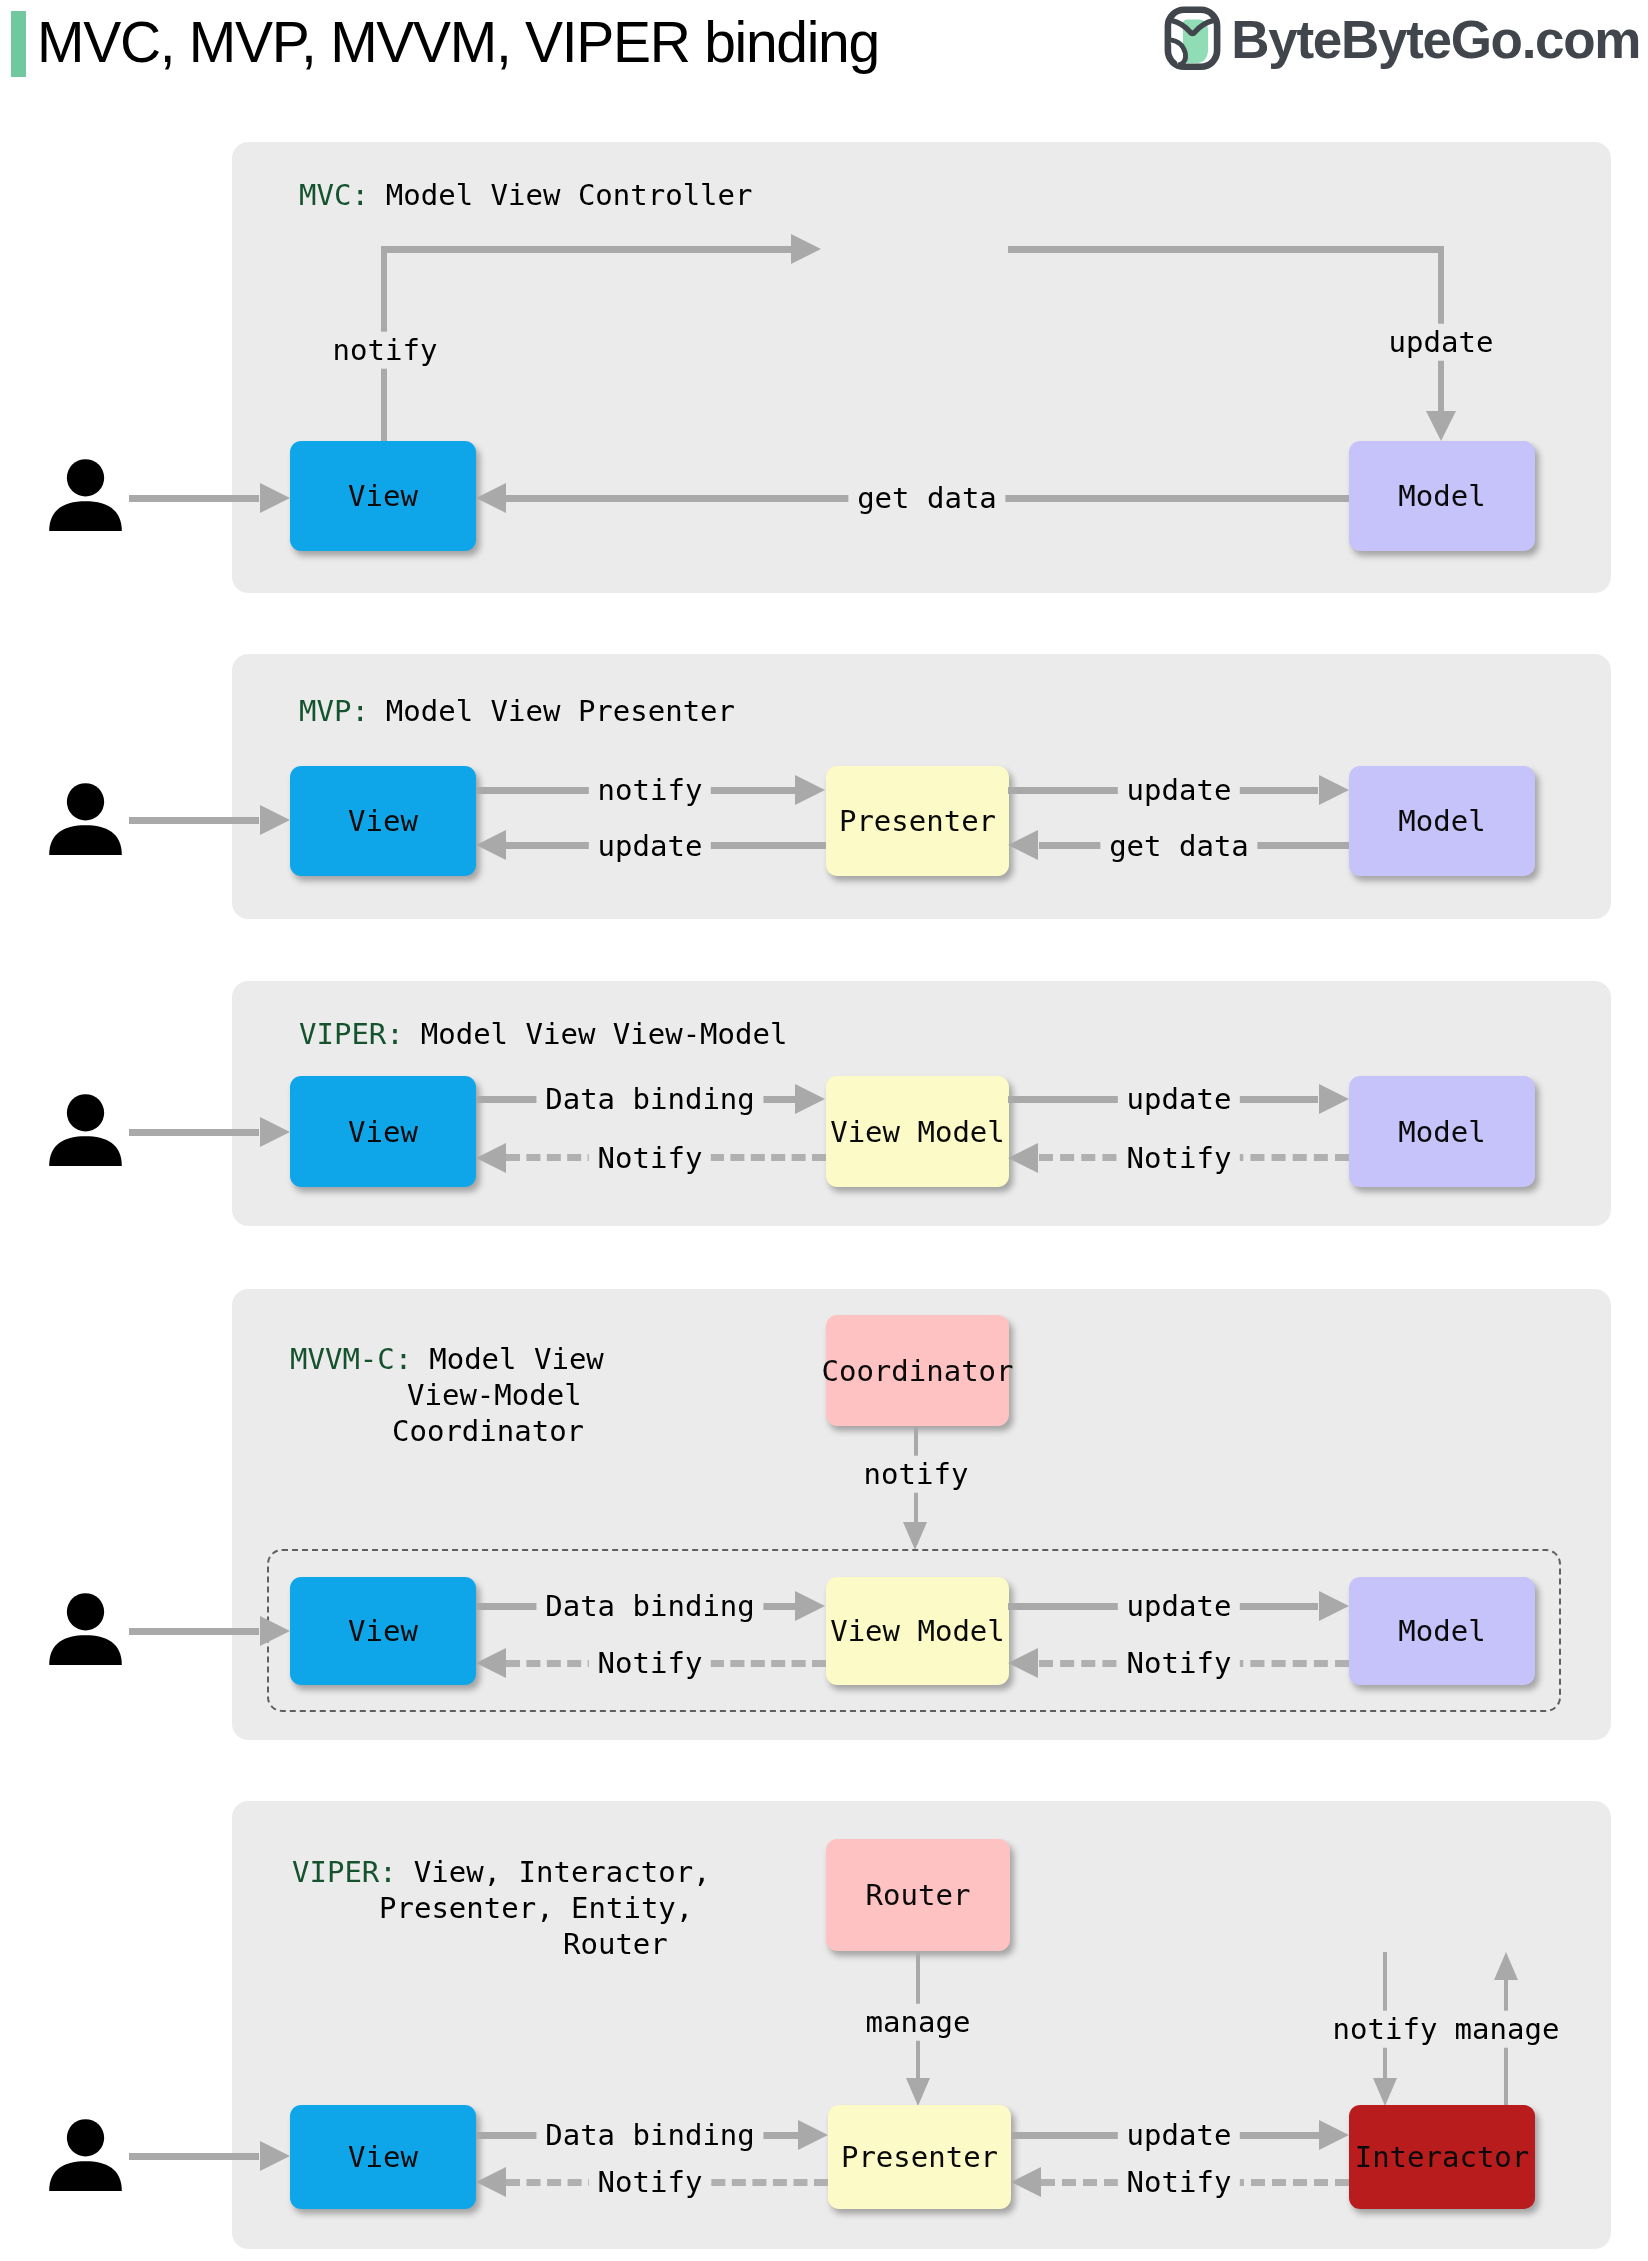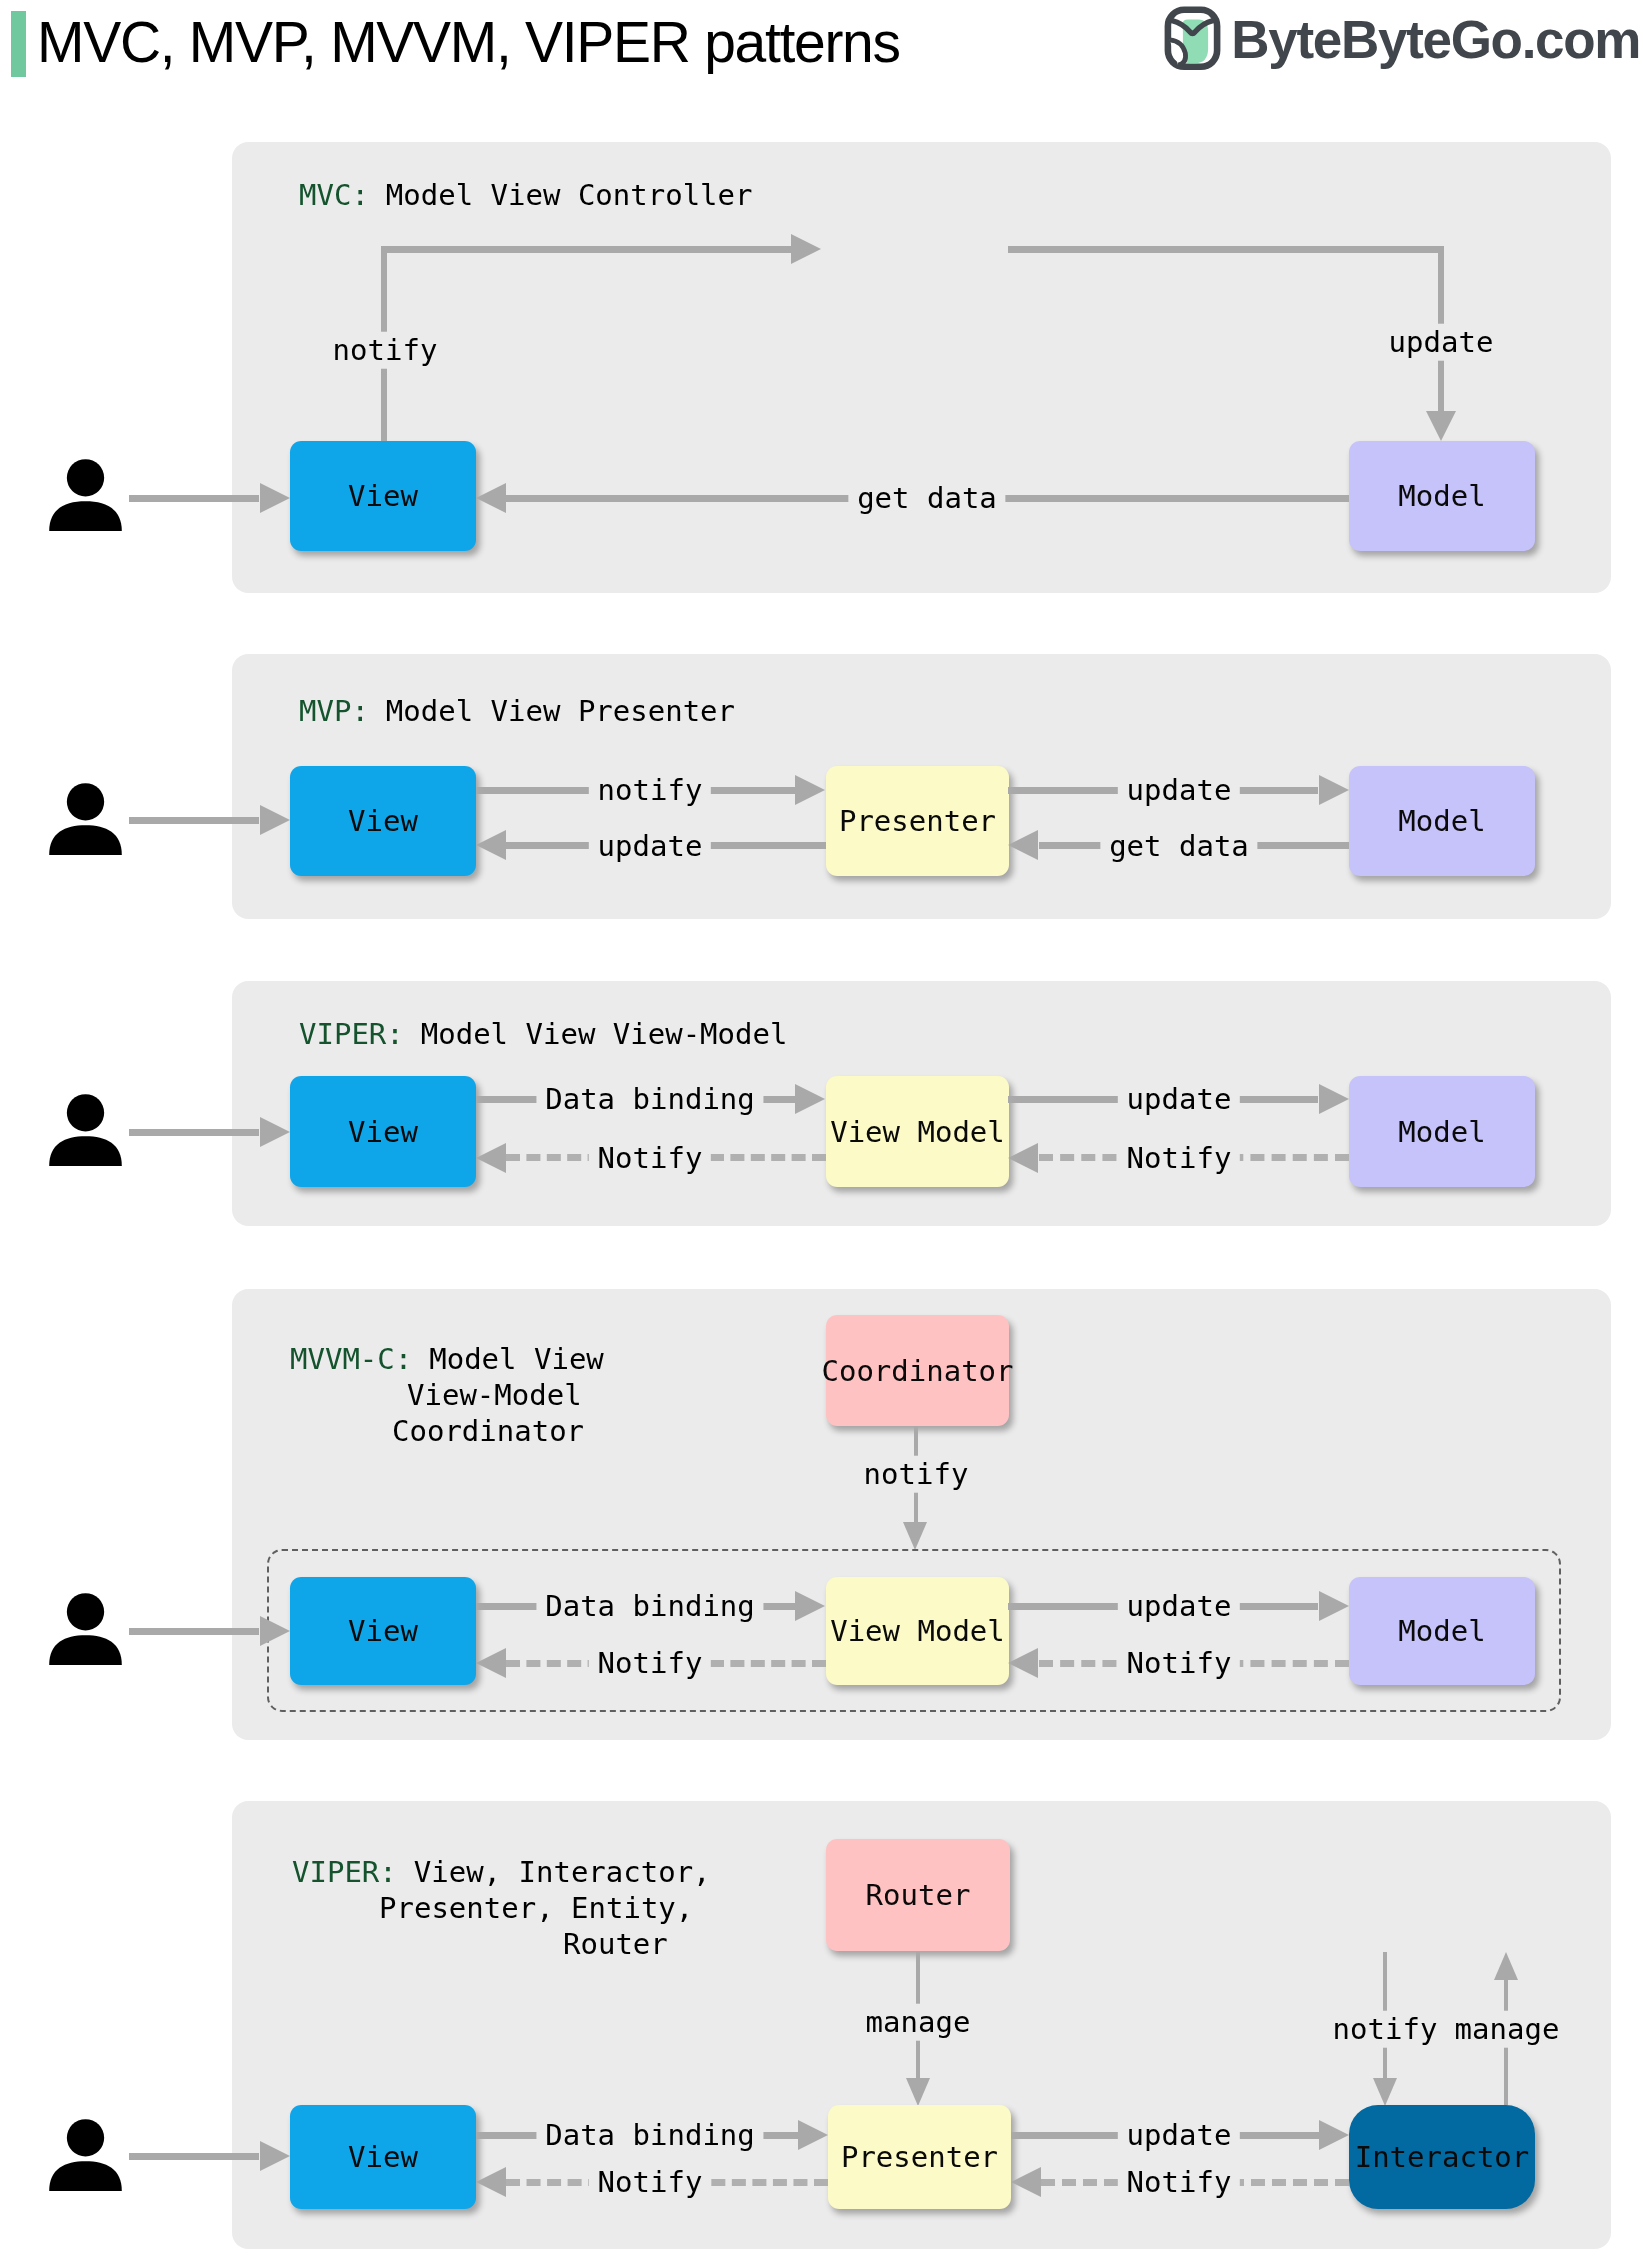--- a/index.html
+++ b/index.html
@@ -20,21 +20,21 @@
   .ptitle{position:absolute;font-size:29px;line-height:36px;color:#000;white-space:nowrap;}
   .abbr{color:#14532d;margin-right:17px;}
 
   
   .box{position:absolute;border-radius:11.3px;display:flex;align-items:center;justify-content:center;
        font-size:29px;color:#0a0a0a;box-shadow:3.8px 5px 6.3px rgba(0,0,0,0.30);}
   .green{background:#0ea5e9;justify-content:center;}
   .pink{background:#ffc2c2;}
   .yellow{background:#fcfac6;}
   .purple{background:#c6c2fa;}
-  .magenta{background:#0369a1;border-radius:29px;}
+  .magenta{background:#b91c1c;}
 
   
   .hline{position:absolute;height:7px;background:#a9a9a9;}
   .vline{position:absolute;width:6.3px;background:#a9a9a9;}
   .vline-thin{position:absolute;width:4.4px;background:#a9a9a9;}
   .dline{position:absolute;height:0;border-top:7px dashed #b0b0b0;}
   .tri{position:absolute;width:0;height:0;}
   .tri-r{border-top:15px solid transparent;border-bottom:15px solid transparent;border-left:30px solid #a9a9a9;}
   .tri-l{border-top:15px solid transparent;border-bottom:15px solid transparent;border-right:30px solid #a9a9a9;}
   .tri-d{border-left:15px solid transparent;border-right:15px solid transparent;border-top:30px solid #a9a9a9;}
@@ -49,21 +49,21 @@
   
   .person{position:absolute;left:43px;width:85px;height:83px;}
   .person svg{width:100%;height:100%;fill:#000;}
 </style>
 </head>
 <body>
 
 <div class="page">
 
   <div class="accent-bar"></div>
-  <h1 class="main-title">MVC, MVP, MVVM, VIPER patterns</h1>
+  <h1 class="main-title">MVC, MVP, MVVM, VIPER binding</h1>
 
   <div class="logo">
     <span>
       <svg viewBox="0 0 100 110">
         <rect x="9" y="8" width="82" height="95" rx="27" fill="#ffffff" stroke="#40464b" stroke-width="11"></rect>
         <path d="M34 30 Q34 24 42 24 L60 24 Q76 24 76 44 L76 72 Q76 97 54 97 L46 97 Q34 97 34 84 Z" fill="#8fdcb5"></path>
         <path d="M16 26 Q33 30 46 45 Q50 50 54 45 Q67 30 84 26" fill="none" stroke="#40464b" stroke-width="9" stroke-linecap="round"></path>
         <path d="M12 58 Q33 60 38 80 Q41 97 26 100" fill="#ffffff" stroke="#40464b" stroke-width="8"></path>
       </svg>
     </span>

